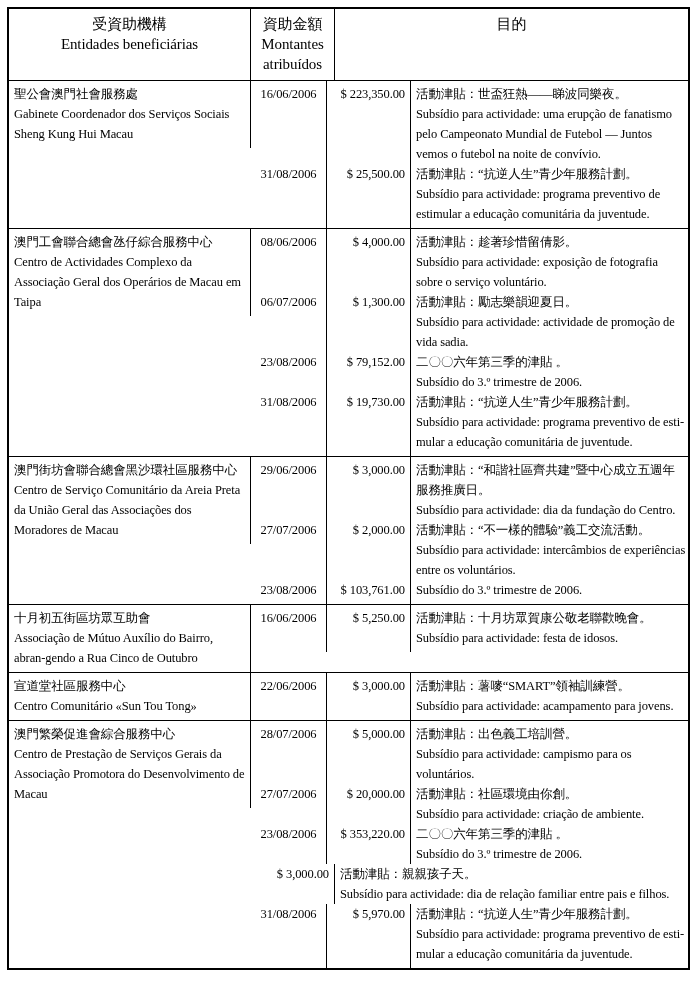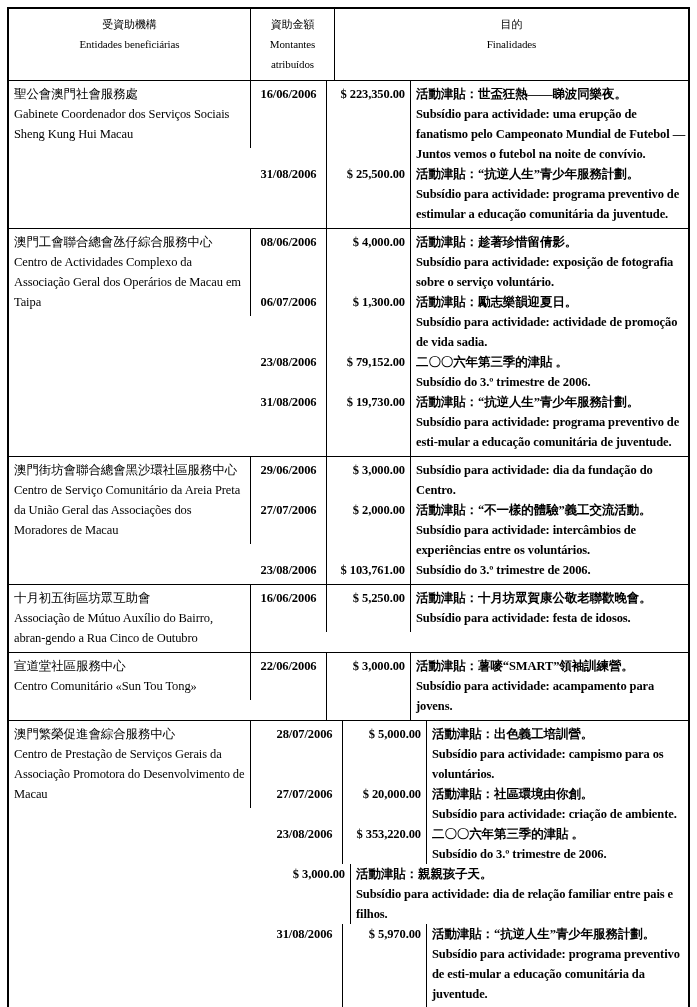--- a/index.html
+++ b/index.html
@@ -25,46 +25,45 @@
   }
   
   .thead{
     display:flex;
     border-bottom:1px solid #000;
   }
   .th{
     box-sizing:border-box;
     text-align:center;
     padding:5px 3px 6px 3px;
-    font-size:11px;
+    font-size:15px;
   }
   .th .zh{display:block;}
   .th .pt{display:block;}
   .c1{width:242px;border-right:1px solid #000;}
   .c2{width:76px;border-right:1px solid #000;}
   .c3{width:84px;border-right:1px solid #000;}
   .c4{flex:1;}
   
   .block{
     display:flex;
     border-bottom:1px solid #000;
     align-items:flex-start;
   }
-  .block:last-child{border-bottom:none;gap:16px;}
+  .block:last-child{border-bottom:none;}
   .entity-cell{
     width:242px;
     box-sizing:border-box;
     border-right:1px solid #000;
     padding:3px 4px 4px 5px;
   }
   .entries{
     flex:1;
     display:flex;
     flex-direction:column;
-    font-weight:bold;
   }
   .entry{
     display:flex;
     align-items:stretch;
   }
   .entry:last-child{flex:1;}
   .date-cell{
     width:76px;
     box-sizing:border-box;
     border-right:1px solid #000;
@@ -97,21 +96,20 @@
     <div class="th c1">
       <span class="zh">受資助機構</span>
       <span class="pt">Entidades beneficiárias</span>
     </div>
     <div class="th c3">
       <span class="zh">資助金額</span>
       <span class="pt">Montantes atribuídos</span>
     </div>
     <div class="th c4">
       <span class="zh">目的</span>
-      <span class="pt">Finalidades</span>
     </div>
   </div>
   <div id="tbody">
   <div class="block">
     <div class="entity-cell">
       <span class="purpose-zh">聖公會澳門社會服務處</span>
       <span class="purpose-pt">Gabinete Coordenador dos Serviços Sociais Sheng Kung Hui Macau</span>
     </div>
     <div class="entries">
   <div class="entry">
@@ -181,20 +179,21 @@
   <div class="block">
     <div class="entity-cell">
       <span class="purpose-zh">澳門街坊會聯合總會黑沙環社區服務中心</span>
       <span class="purpose-pt">Centro de Serviço Comunitário da Areia Preta da União Geral das Associações dos Moradores de Macau</span>
     </div>
     <div class="entries">
   <div class="entry">
     <div class="date-cell">29/06/2006</div>
     <div class="amount-cell">$ 3,000.00</div>
     <div class="purpose-cell">
+      <span class="purpose-zh">活動津貼：“和諧社區齊共建”暨中心成立五週年服務推廣日。</span>
       <span class="purpose-pt">Subsídio para actividade: dia da fundação do Centro.</span>
     </div>
   </div>
 
   <div class="entry">
     <div class="date-cell">27/07/2006</div>
     <div class="amount-cell">$ 2,000.00</div>
     <div class="purpose-cell">
       <span class="purpose-zh">活動津貼：“不一樣的體驗”義工交流活動。</span>
       <span class="purpose-pt">Subsídio para actividade: intercâmbios de experiências entre os voluntários.</span>

